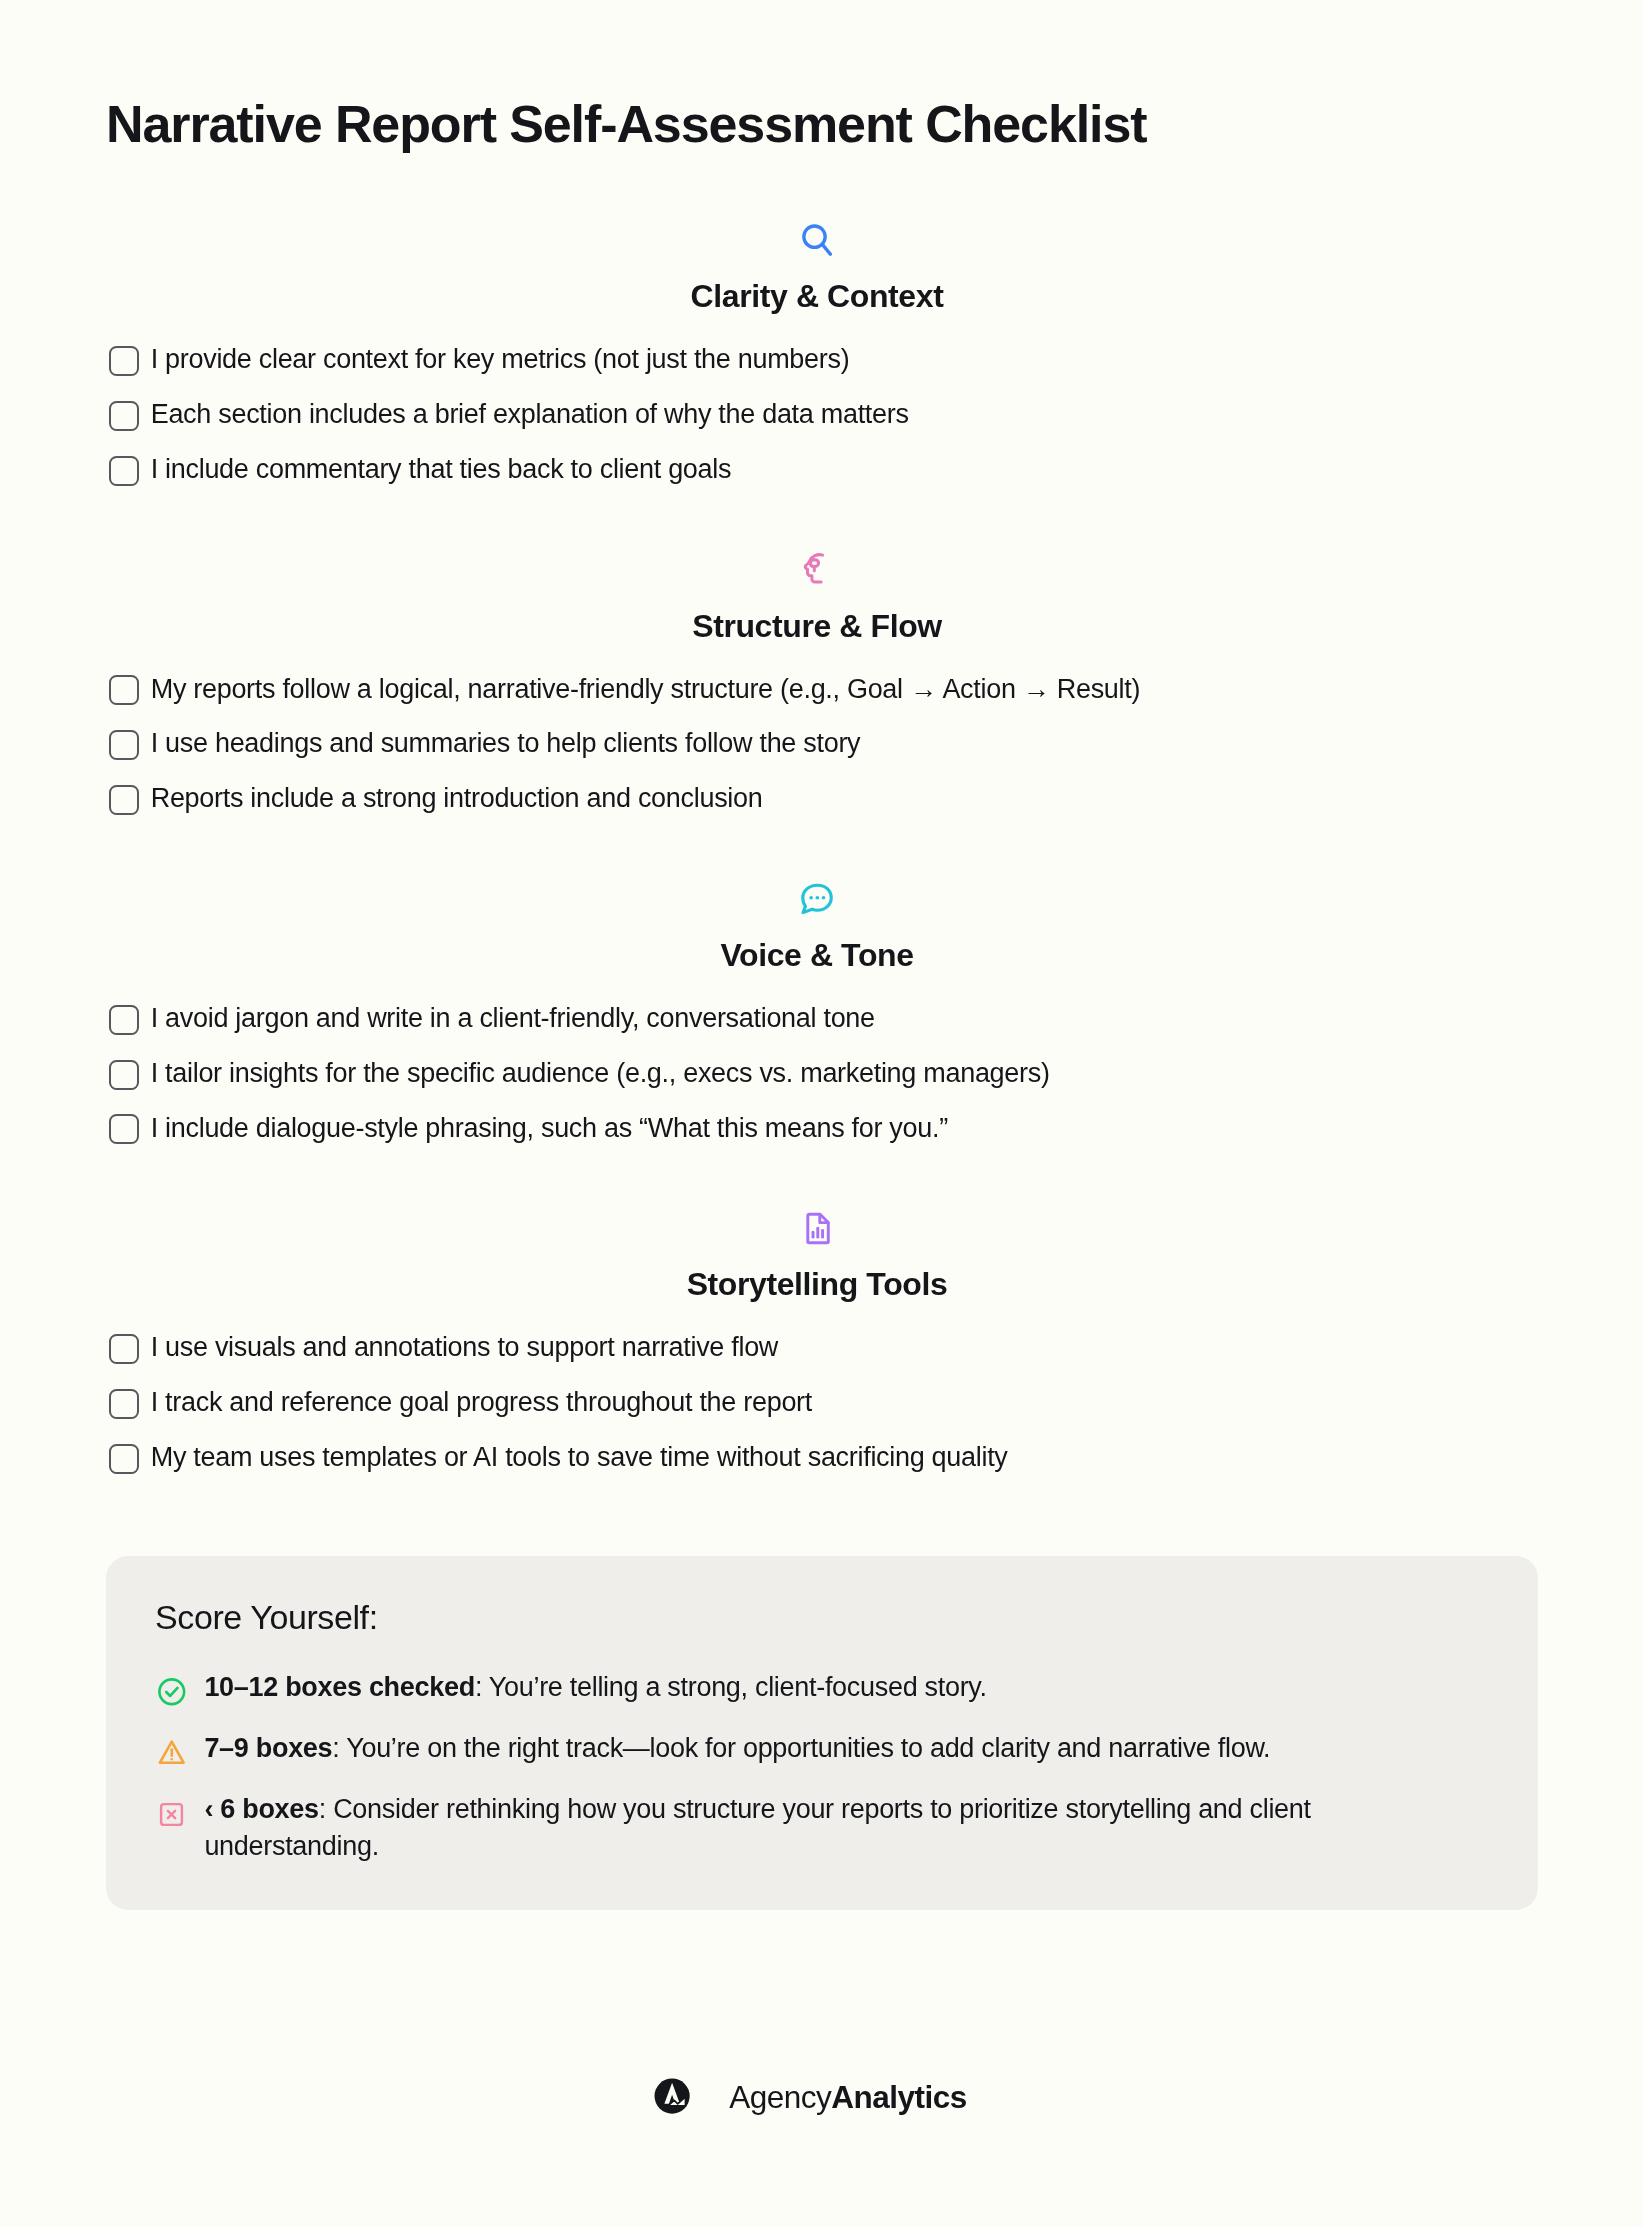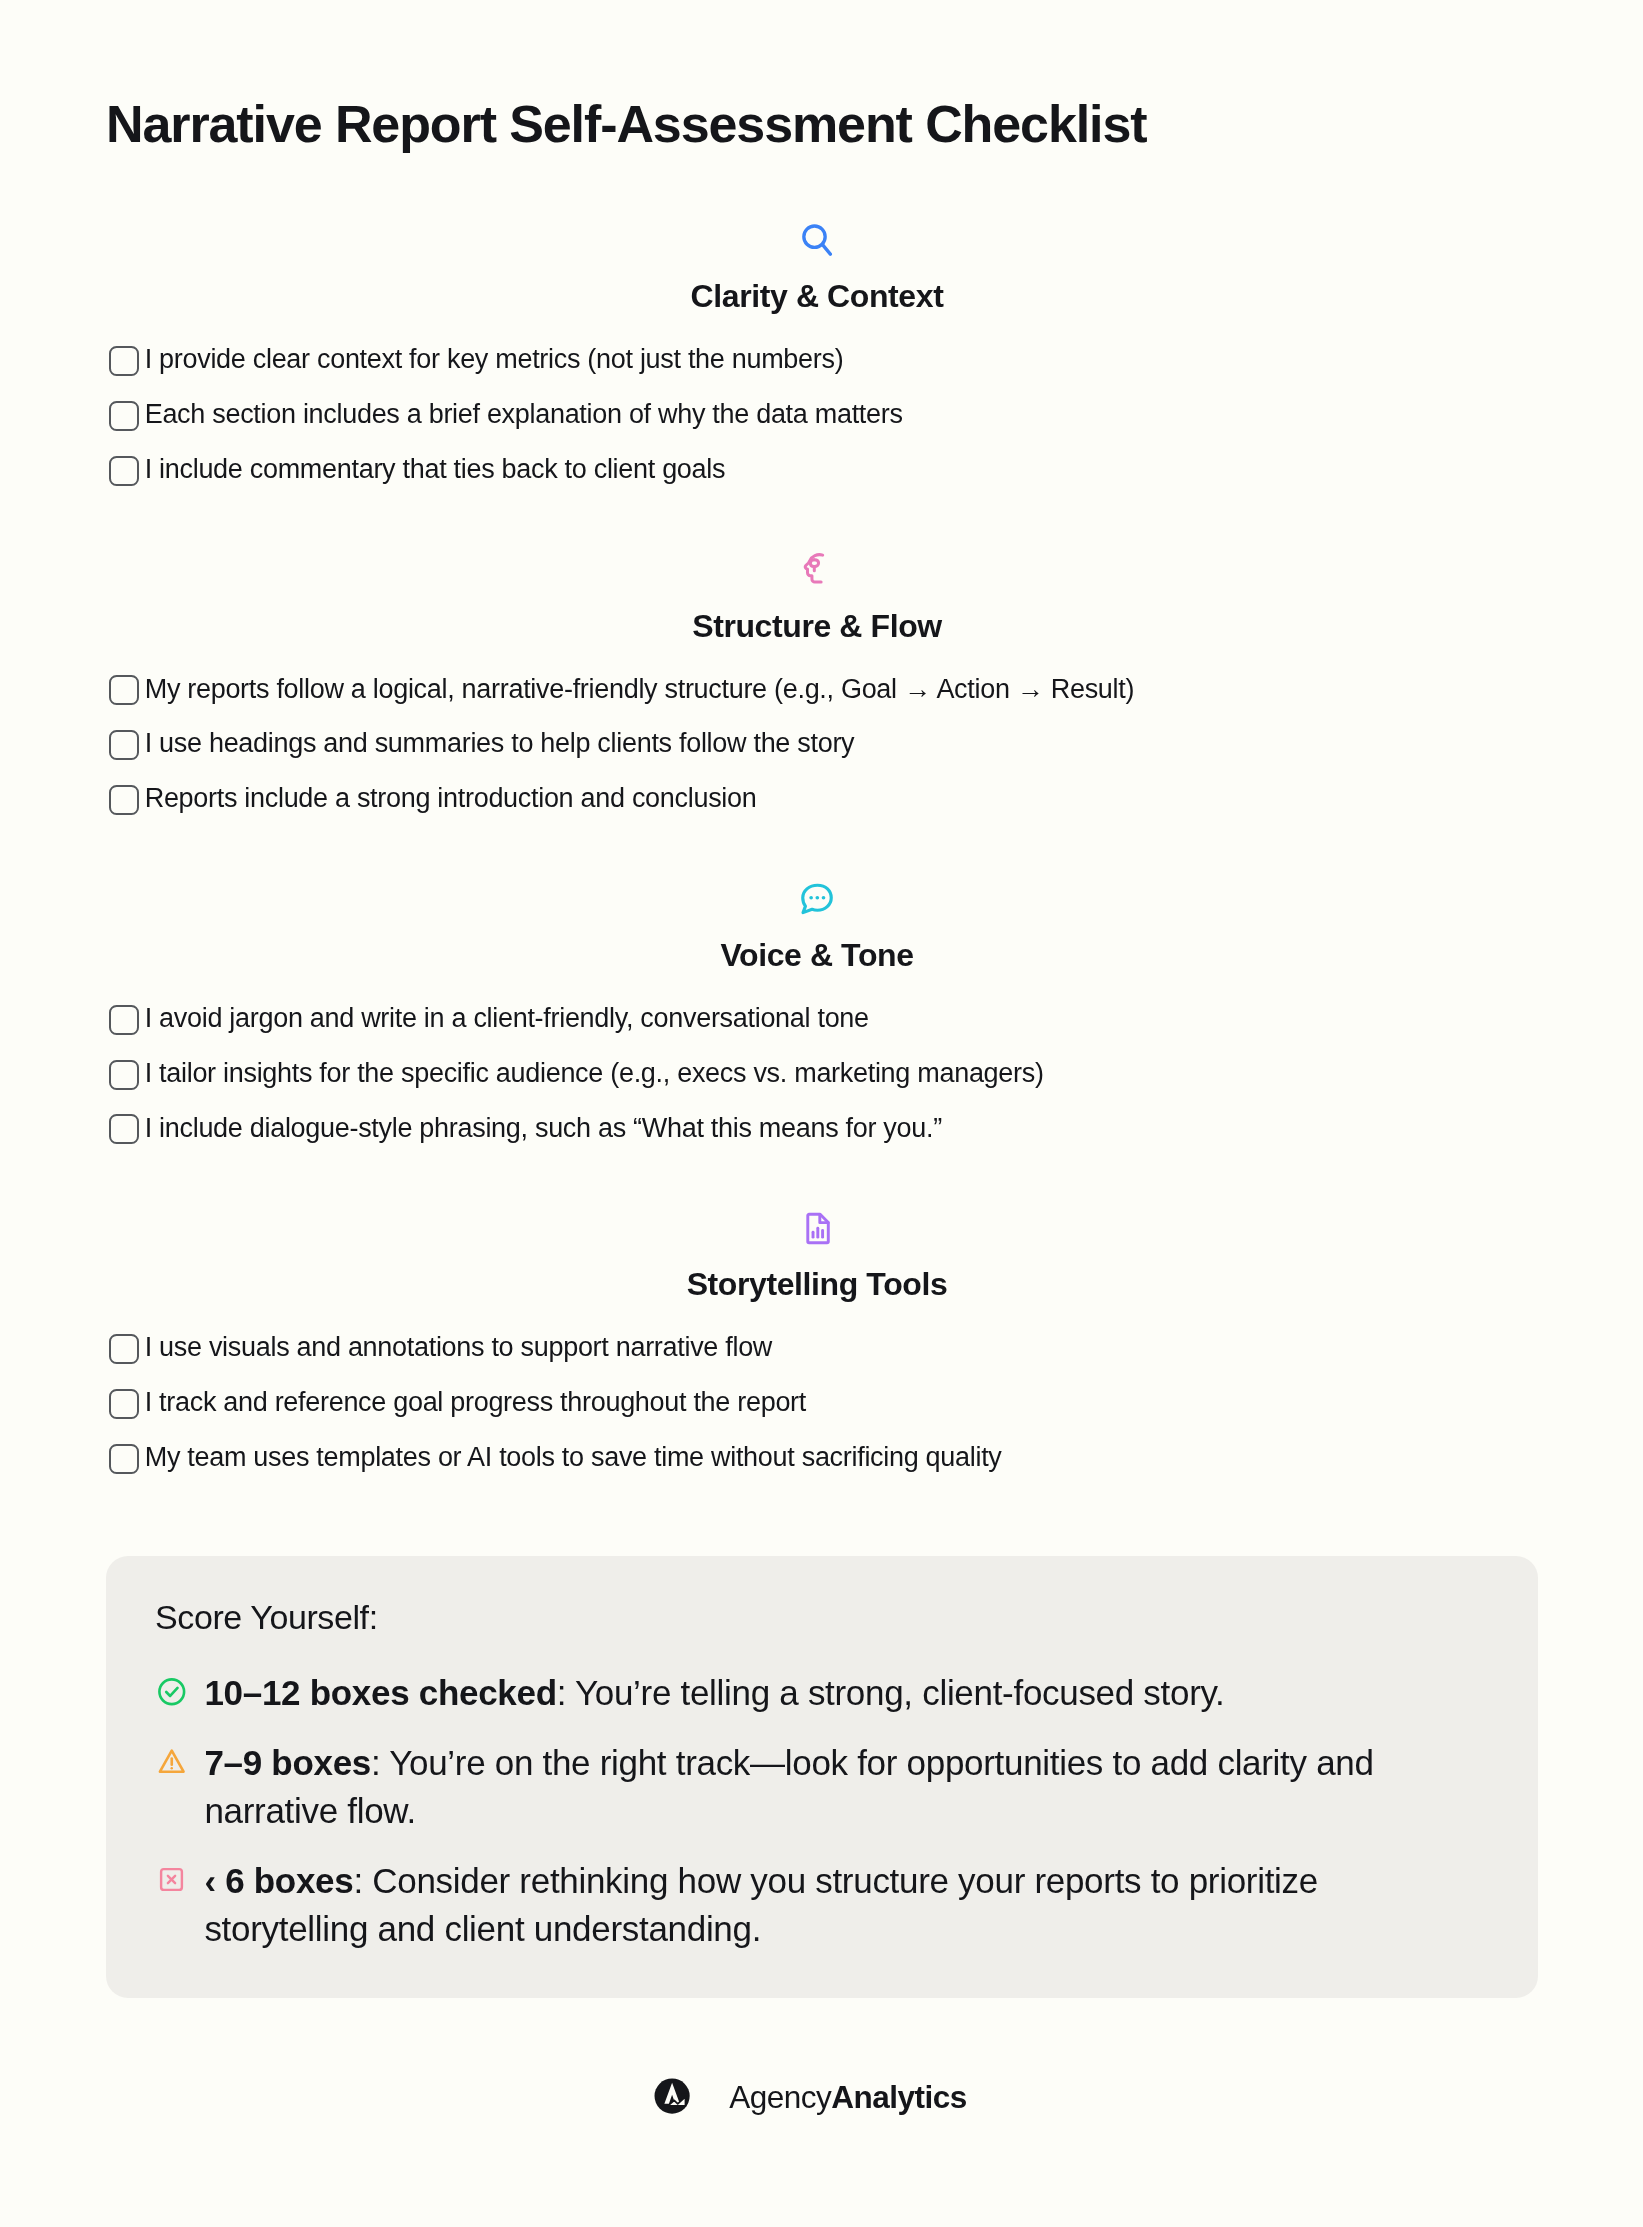--- a/index.html
+++ b/index.html
@@ -65,21 +65,21 @@
     font-weight: 700;
     letter-spacing: -0.4px;
     color: #15161A;
   }
 
   .items { padding-left: 2.7px; }
 
   .item {
     display: flex;
     align-items: flex-start;
-    gap: 6px;
+    gap: 12px;
     margin-bottom: 18.5px;
   }
   .item:last-child { margin-bottom: 0; }
 
   .checkbox {
     width: 30px;
     height: 30px;
     flex: 0 0 30px;
     border: 2.7px solid #55585C;
     border-radius: 7.5px;
@@ -125,21 +125,21 @@
     height: 33px;
     flex: 0 0 33px;
     display: flex;
     align-items: center;
     justify-content: center;
     margin-top: 6.2px;
   }
   .score-icon svg { display: block; }
 
   .score-text {
-    font-size: 35px;
+    font-size: 27px;
     line-height: 1.37;
     letter-spacing: -0.3px;
     color: #15161A;
   }
   .score-text b { font-weight: 700; }
 
   
   .footer {
     position: absolute;
     left: 0;

